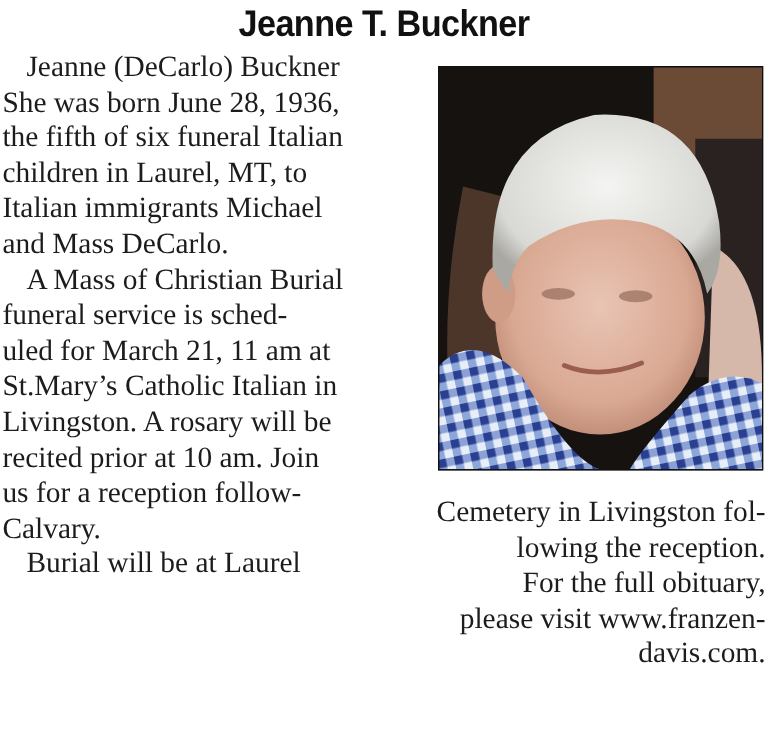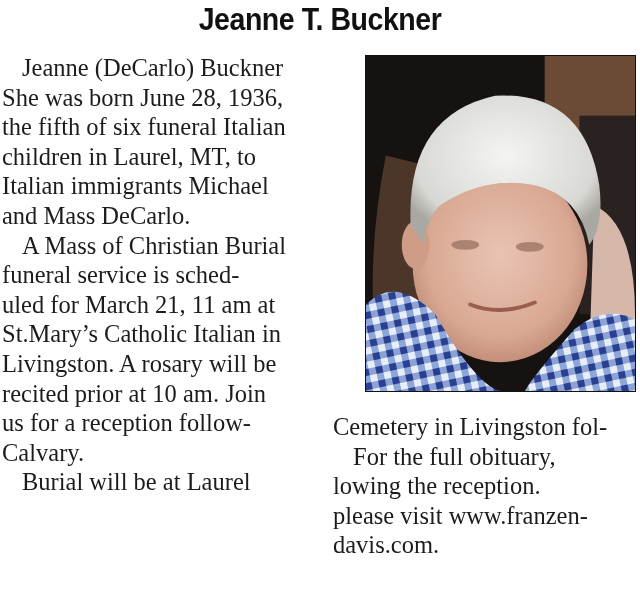--- a/index.html
+++ b/index.html
@@ -6,22 +6,22 @@
   body { width: 640px; height: 608px; position: relative; overflow: hidden; color: #1a1a1a; }
   .headline {
     position: absolute; left: 0; top: 0; width: 640px; height: 44px;
     text-align: center; font-family: "Liberation Sans", sans-serif;
     font-weight: bold; font-size: 31px; line-height: 36px; letter-spacing: -0.5px;
     color: #111; transform: scaleX(0.92); transform-origin: center top; padding-top: 2px;
   }
   .body-text {
     font-family: "Liberation Serif", serif; font-size: 24.5px; line-height: 29.6px; color: #1c1c1c;
   }
-  .col-left { position: absolute; left: 2px; top: 53px; width: 360px; }
-  .col-right { position: absolute; left: 333px; top: 412px; width: 305px; }
+  .col-left { position: absolute; left: 2px; top: 41px; width: 360px; }
+  .col-right { position: absolute; left: 333px; top: 412px; width: 305px; text-align: right; }
   .line { display: block; white-space: nowrap; }
   .indent { padding-left: 20px; }
   .photo {
     position: absolute; left: 365px; top: 55px; width: 271px; height: 337px;
     border: 1.5px solid #111; box-sizing: border-box; overflow: hidden; background: #1a1714;
   }
   .photo svg { display: block; width: 100%; height: 100%; }
 </style>
 </head>
 <body>
@@ -77,17 +77,17 @@
     <ellipse cx="100" cy="190" rx="14" ry="5" fill="#9e7563" opacity="0.8"></ellipse>
     <ellipse cx="165" cy="192" rx="14" ry="5" fill="#9e7563" opacity="0.8"></ellipse>
     <path d="M105 250 Q135 262 170 248" stroke="#9a5e50" stroke-width="4" fill="none" stroke-linecap="round"></path>
     <path d="M0 250 Q30 220 70 260 Q110 330 135 337 L0 337 Z" fill="url(#gingham)"></path>
     <path d="M271 265 Q240 250 210 275 Q170 320 160 337 L271 337 Z" fill="url(#gingham)"></path>
   </svg>
 </div>
 
 <div class="col-right body-text">
   <span class="line">Cemetery in Livingston fol-</span>
+  <span class="line">lowing the reception.</span>
   <span class="line indent">For the full obituary,</span>
-  <span class="line">lowing the reception.</span>
   <span class="line">please visit www.franzen-</span>
   <span class="line">davis.com.</span>
 </div>
 
 </body></html>

